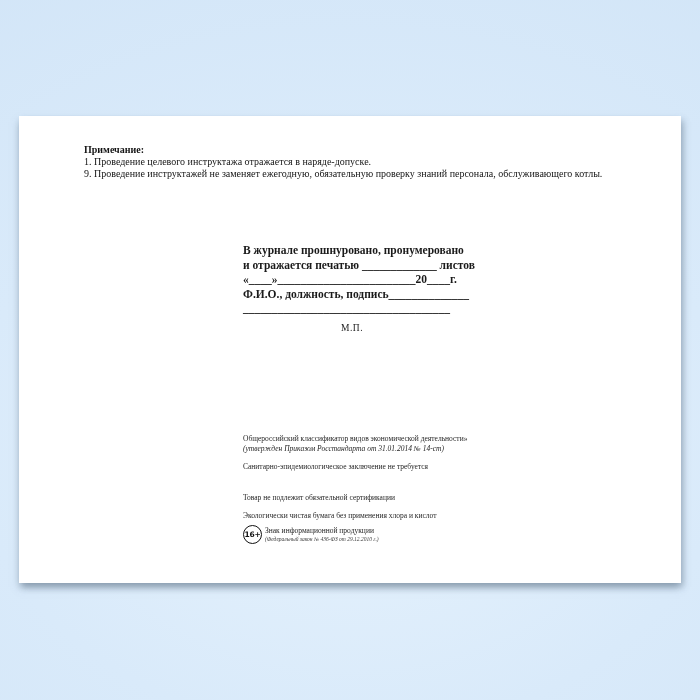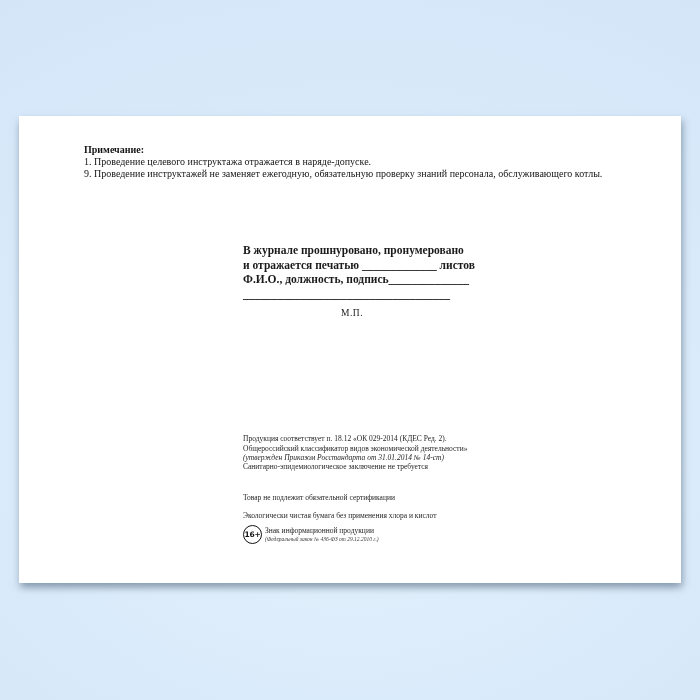--- a/index.html
+++ b/index.html
@@ -130,27 +130,27 @@
 
     <div class="note">
       <div class="note-title">Примечание:</div>
       <div class="note-item">1. Проведение целевого инструктажа отражается в наряде-допуске.</div>
       <div class="note-item">9. Проведение инструктажей не заменяет ежегодную, обязательную проверку знаний персонала, обслуживающего котлы.</div>
     </div>
 
     <div class="stamp">
       <div class="stamp-line">В журнале прошнуровано, пронумеровано</div>
       <div class="stamp-line">и отражается печатью _____________ листов</div>
+      <div class="stamp-line">«____»________________________20____г.</div>
       <div class="stamp-line">Ф.И.О., должность, подпись______________</div>
       <div class="stamp-line">____________________________________</div>
       <div class="seal">М.П.</div>
     </div>
 
     <div class="imprint-compliance">
-      <div>Продукция соответствует п. 18.12 «ОК 029-2014 (КДЕС Ред. 2).</div>
       <div>Общероссийский классификатор видов экономической деятельности»</div>
       <div class="italic">(утвержден Приказом Росстандарта от 31.01.2014 № 14-ст)</div>
     </div>
 
     <div class="statement s1">Санитарно-эпидемиологическое заключение не требуется</div>
     <div class="statement s2">Товар не подлежит обязательной сертификации</div>
     <div class="statement s3">Экологически чистая бумага без применения хлора и кислот</div>
 
     <div class="age-row">
       <div class="age-circle">

